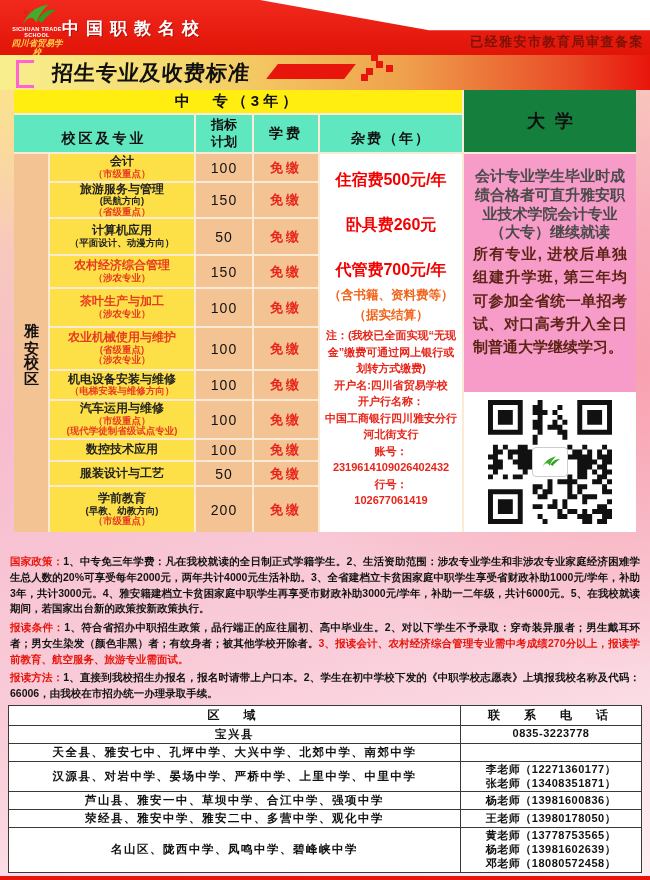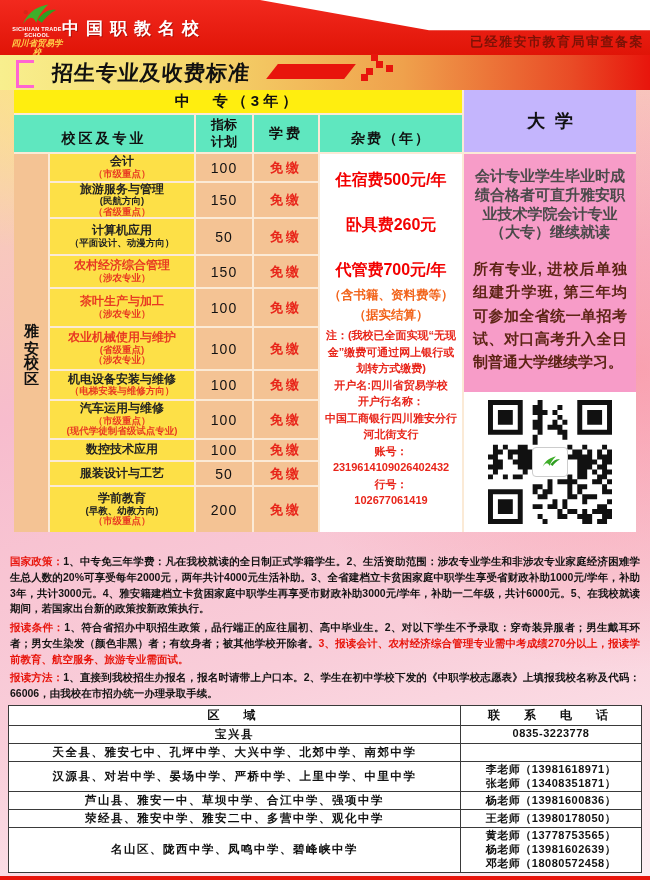--- a/index.html
+++ b/index.html
@@ -32,38 +32,38 @@
     grid-template-columns:34px 144px 56px 64px 142px 172px;
     grid-template-rows:23px 37px 27px 34px 35px 31px 37px 41px 28px 37px 20px 23px 45px;
     gap:2px;background:#fbead6;}
   .cell{display:flex;align-items:center;justify-content:center;box-sizing:border-box;text-align:center;}
   .hdr-program{grid-column:1/6;grid-row:1;background:#ffee0f;font-weight:bold;font-size:15px;letter-spacing:4px;color:#111;}
   .hdr-teal{background:#5fe7bf;font-weight:bold;color:#111;}
   .h-campus{grid-column:1/3;grid-row:2;font-size:14px;letter-spacing:3px;align-items:flex-end;padding-bottom:4px;}
   .h-quota{grid-column:3;grid-row:2;font-size:13px;white-space:pre-line;line-height:1.3;}
   .h-tuition{grid-column:4;grid-row:2;font-size:14px;letter-spacing:3px;}
   .h-misc{grid-column:5;grid-row:2;font-size:14px;letter-spacing:2px;align-items:flex-end;padding-bottom:4px;}
-  .hdr-univ{grid-column:6;grid-row:1/3;background:#c4b5fd;font-weight:bold;font-size:18px;letter-spacing:10px;padding-left:10px;color:#111;}
+  .hdr-univ{grid-column:6;grid-row:1/3;background:#15803d;font-weight:bold;font-size:18px;letter-spacing:10px;padding-left:10px;color:#111;}
   .campus-cell{grid-column:1;grid-row:3/14;background:#f4c394;}
   .campus-text{writing-mode:vertical-lr;text-orientation:upright;font-weight:bold;font-size:15px;letter-spacing:16px;color:#111;}
   .major-name{background:#fde047;flex-direction:column;line-height:1.12;padding:1px 0;}
   .mline{font-size:12px;font-weight:bold;color:#222;}
   .mline.sub{font-size:9.5px;}
   .mline.red{color:#e83a22;}
   .num{background:#f4c394;font-size:14px;color:#111;letter-spacing:1px;}
   .tuition{background:#f4c394;font-size:13px;font-weight:bold;color:#e8251a;letter-spacing:3px;}
   .misc-cell{grid-column:5;grid-row:3/14;background:#ffffff;text-align:center;padding:16px 4px 0;overflow:hidden;box-sizing:border-box;}
   .mf-big,.mf-big2{font-size:16px;font-weight:bold;color:#f30000;line-height:1.2;margin-bottom:26px;}
   .mf-big2{margin-bottom:6px;}
   .mf-mid{font-size:12.5px;font-weight:bold;color:#f2641b;line-height:1.5;margin-bottom:2px;}
   .mf-note{font-size:11px;font-weight:bold;color:#e8251a;line-height:1.5;}
   .univ-cell{grid-column:6;grid-row:3/14;display:flex;flex-direction:column;background:#fff;}
   .univ-pink{height:238px;background:#f79cc8;padding:13px 9px 0;box-sizing:border-box;overflow:hidden;}
   .univ-p1{font-size:15px;font-weight:bold;color:#4a4a4a;line-height:1.25;text-align:center;}
-  .univ-p2{font-size:15px;font-weight:bold;color:#5d2415;line-height:1.55;margin-top:15px;text-align:justify;}
+  .univ-p2{font-size:15px;font-weight:bold;color:#5d2415;line-height:1.55;text-align:justify;}
   .qr-wrap{flex:1;background:#fff;display:flex;align-items:center;justify-content:center;position:relative;}
   .qr-logo{position:absolute;width:34px;height:28px;background:#fff;border:1px solid #ccc;border-radius:4px;
     display:flex;align-items:center;justify-content:center;}
   .qr-logo svg{width:22px;height:14px;}
   
   .policy{padding:22px 10px 0;}
   .policy p{margin:0 0 3px;font-size:10.5px;font-weight:bold;line-height:1.5;color:#141414;text-align:justify;}
   .plabel{color:#e8150c;}
   .pred{color:#e8150c;}
   
@@ -235,21 +235,21 @@
       <div class="c-cell c-phones">
         <div class="c-phone-line">0835-3223778</div>
       </div>
     </div>
     <div class="c-row">
       <div class="c-cell c-region">天全县、雅安七中、孔坪中学、大兴中学、北郊中学、南郊中学</div>
     </div>
     <div class="c-row">
       <div class="c-cell c-region">汉源县、对岩中学、晏场中学、严桥中学、上里中学、中里中学</div>
       <div class="c-cell c-phones">
-        <div class="c-phone-line">李老师（13981618971）</div>
+        <div class="c-phone-line">李老师（12271360177）</div>
         <div class="c-phone-line">张老师（13408351871）</div>
       </div>
     </div>
     <div class="c-row">
       <div class="c-cell c-region">芦山县、雅安一中、草坝中学、合江中学、强项中学</div>
       <div class="c-cell c-phones">
         <div class="c-phone-line">杨老师（13981600836）</div>
       </div>
     </div>
     <div class="c-row">

